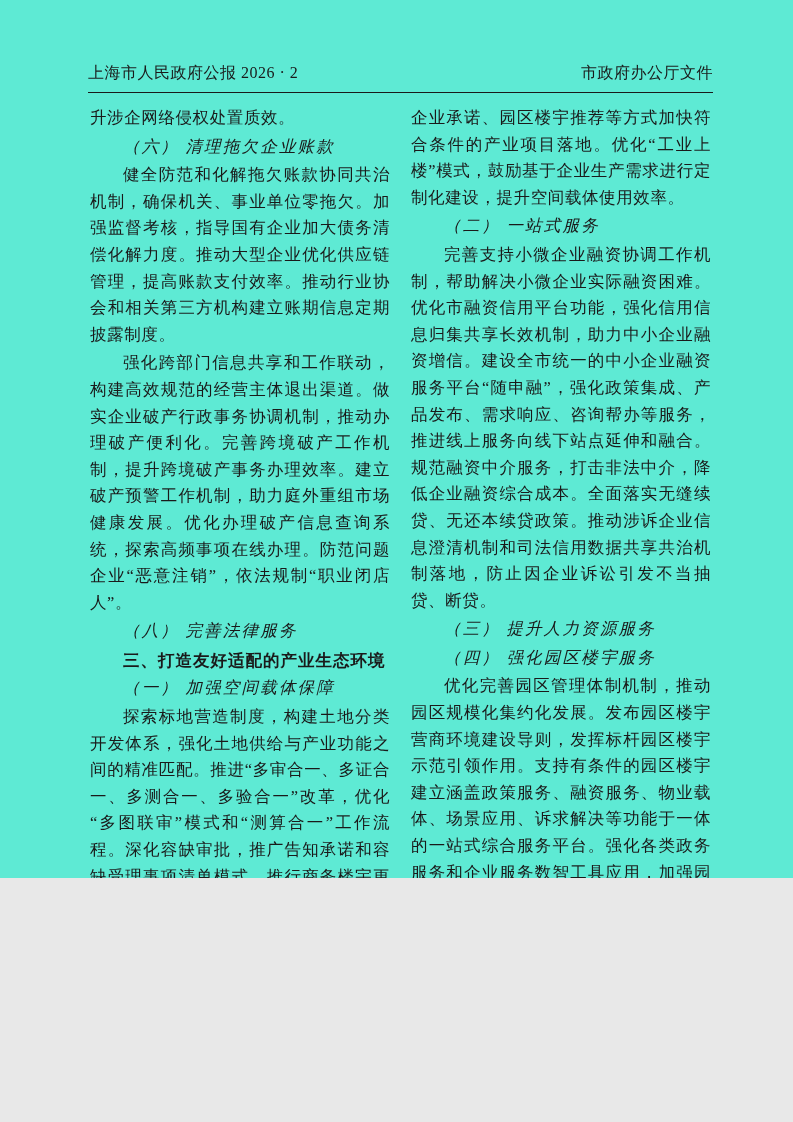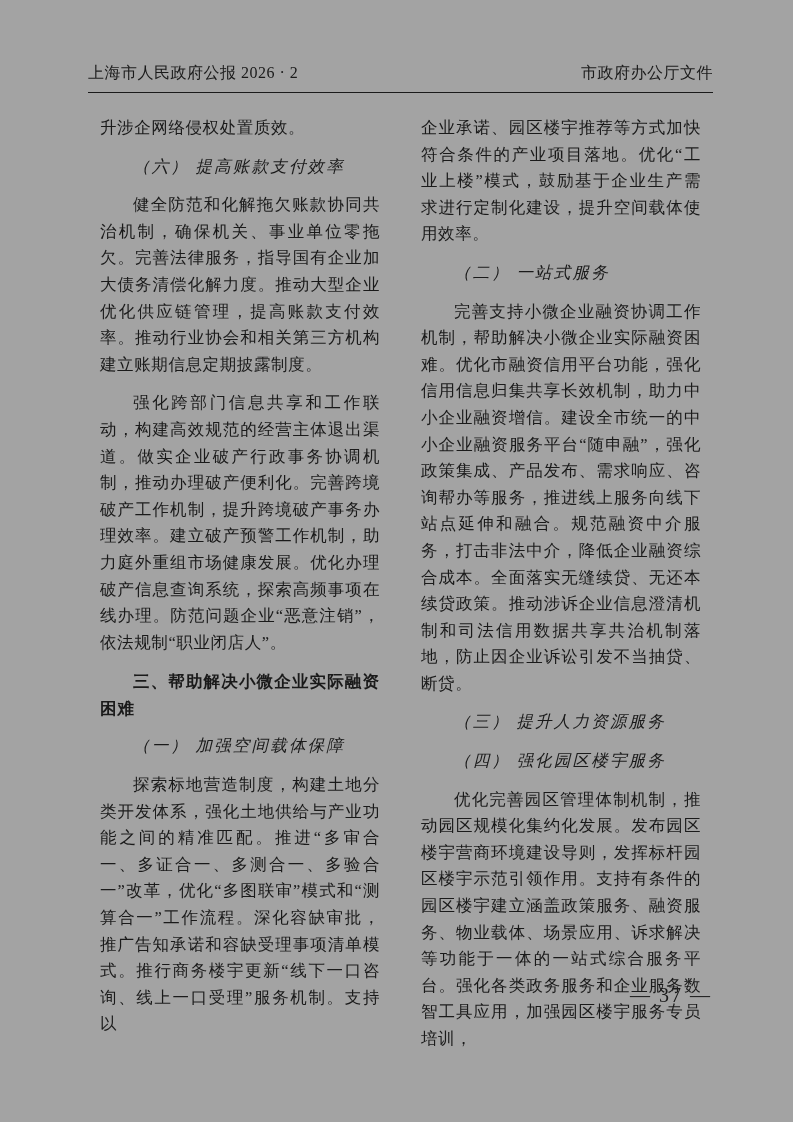--- a/index.html
+++ b/index.html
@@ -1,20 +1,20 @@
 <!DOCTYPE html>
 <html lang="zh"><head>
 <meta charset="utf-8">
 <style>
   html,body { margin:0; padding:0; background:#e8e8e8; }
   .page {
     position:relative;
-    width:793px; height:1122px;
+    width:793px; height:878px;
     margin:0 auto;
-    background:#a3a3a3;
+    background:#5eead4;
     overflow:hidden;
     font-family:"Liberation Serif","DejaVu Serif",serif;
     color:#1a1a1a;
   }
   .header {
     position:absolute;
     top:62px; left:88px; width:625px;
     display:flex;
     justify-content:space-between;
     align-items:baseline;
@@ -29,21 +29,21 @@
     height:0;
   }
   .columns {
     position:absolute;
     top:103px; left:88px; width:625px;
     display:flex;
     gap:17px;
   }
   .col { width:304px; }
   .col p {
-    margin:12px;
+    margin:2px;
     font-size:16.5px;
     line-height:26.6px;
     text-align:justify;
     text-align-last:left;
     letter-spacing:0.6px;
     word-break:break-all;
   }
   .col p.cont { text-indent:0; }
   .col p.body { text-indent:2em; }
   .col p.kai {
@@ -75,24 +75,25 @@
   <div class="header">
     <span>上海市人民政府公报 2026 · 2</span>
     <span>市政府办公厅文件</span>
   </div>
   <div class="header-rule"></div>
 
   <div class="columns">
 
     <div class="col">
       <p class="cont">升涉企网络侵权处置质效。</p>
-      <p class="kai">（六） 提高账款支付效率</p>
-      <p class="body">健全防范和化解拖欠账款协同共治机制，确保机关、事业单位零拖欠。完善法律服务，指导国有企业加大债务清偿化解力度。推动大型企业优化供应链管理，提高账款支付效率。推动行业协会和相关第三方机构建立账期信息定期披露制度。</p>
+      <p class="kai">（六） 清理拖欠企业账款</p>
+      <p class="body">健全防范和化解拖欠账款协同共治机制，确保机关、事业单位零拖欠。加强监督考核，指导国有企业加大债务清偿化解力度。推动大型企业优化供应链管理，提高账款支付效率。推动行业协会和相关第三方机构建立账期信息定期披露制度。</p>
       <p class="body">强化跨部门信息共享和工作联动，构建高效规范的经营主体退出渠道。做实企业破产行政事务协调机制，推动办理破产便利化。完善跨境破产工作机制，提升跨境破产事务办理效率。建立破产预警工作机制，助力庭外重组市场健康发展。优化办理破产信息查询系统，探索高频事项在线办理。防范问题企业“恶意注销”，依法规制“职业闭店人”。</p>
-      <p class="bold-head">三、帮助解决小微企业实际融资困难</p>
+      <p class="kai">（八） 完善法律服务</p>
+      <p class="bold-head">三、打造友好适配的产业生态环境</p>
       <p class="kai">（一） 加强空间载体保障</p>
       <p class="body">探索标地营造制度，构建土地分类开发体系，强化土地供给与产业功能之间的精准匹配。推进“多审合一、多证合一、多测合一、多验合一”改革，优化“多图联审”模式和“测算合一”工作流程。深化容缺审批，推广告知承诺和容缺受理事项清单模式。推行商务楼宇更新“线下一口咨询、线上一口受理”服务机制。支持以</p>
     </div>
 
     <div class="col">
       <p class="cont">企业承诺、园区楼宇推荐等方式加快符合条件的产业项目落地。优化“工业上楼”模式，鼓励基于企业生产需求进行定制化建设，提升空间载体使用效率。</p>
       <p class="kai">（二） 一站式服务</p>
       <p class="body">完善支持小微企业融资协调工作机制，帮助解决小微企业实际融资困难。优化市融资信用平台功能，强化信用信息归集共享长效机制，助力中小企业融资增信。建设全市统一的中小企业融资服务平台“随申融”，强化政策集成、产品发布、需求响应、咨询帮办等服务，推进线上服务向线下站点延伸和融合。规范融资中介服务，打击非法中介，降低企业融资综合成本。全面落实无缝续贷、无还本续贷政策。推动涉诉企业信息澄清机制和司法信用数据共享共治机制落地，防止因企业诉讼引发不当抽贷、断贷。</p>
       <p class="kai">（三） 提升人力资源服务</p>
       <p class="kai">（四） 强化园区楼宇服务</p>

